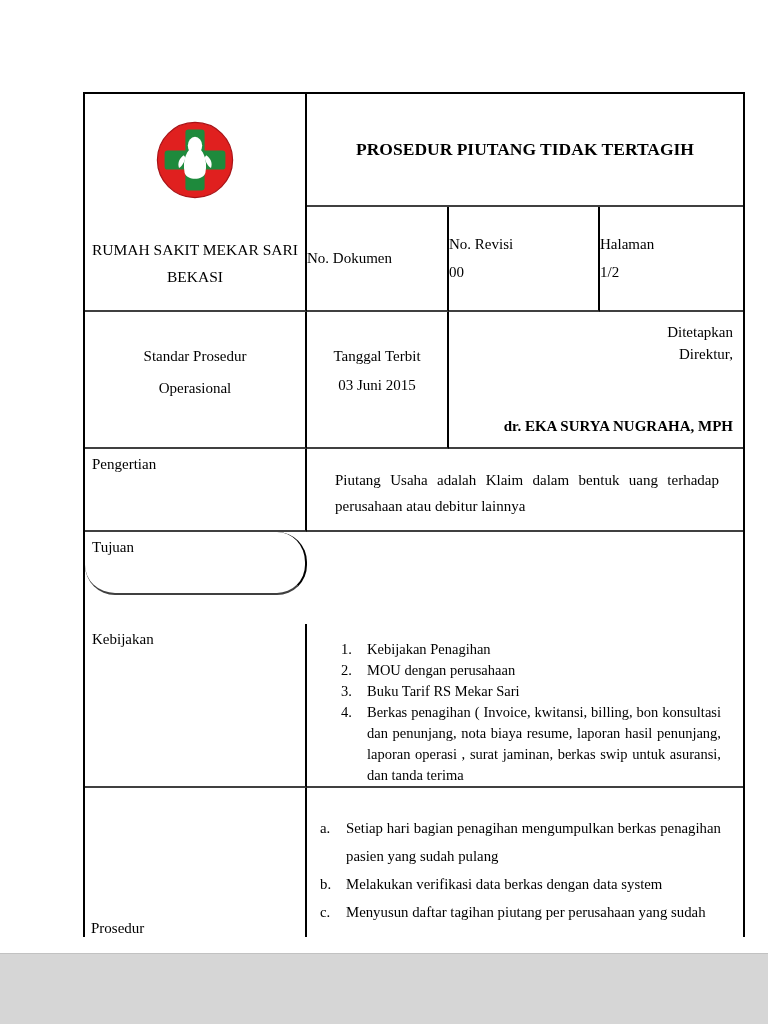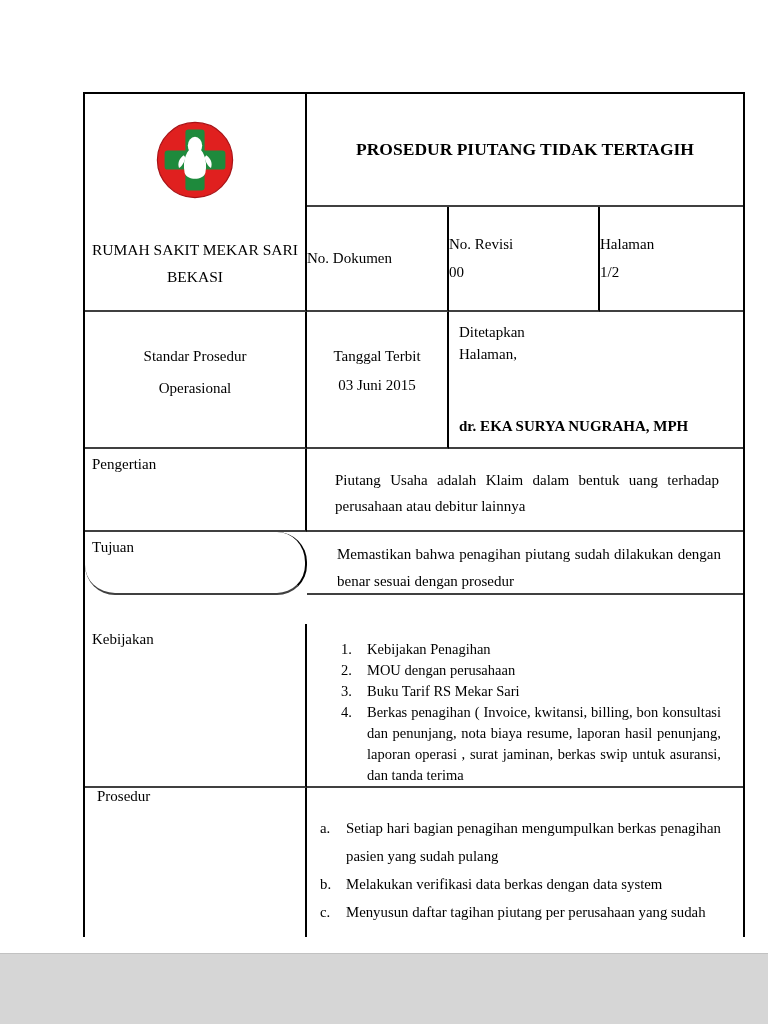--- a/index.html
+++ b/index.html
@@ -83,40 +83,40 @@
     grid-row: 3 / 4; grid-column: 2 / 3;
     display: flex; flex-direction: column;
     align-items: center; justify-content: center;
     gap: 12px;
     padding-bottom: 18px;
     text-align: center;
   }
   .sop-ditetapkan {
     grid-row: 3 / 4; grid-column: 3 / 5;
     display: flex; flex-direction: column;
-    align-items: flex-start;
+    align-items: flex-end;
     padding: 12px 10px 12px 10px;
   }
   .dit-line2 { margin-top: 5px; }
   .direktur-name {
     margin-top: auto;
     font-weight: bold;
   }
 
   
   .label-cell {
     padding: 7px 6px 0 7px;
   }
   .lab-pengertian { grid-row: 4 / 5; grid-column: 1 / 2; }
   .lab-tujuan     { grid-row: 5 / 6; grid-column: 1 / 2; border-radius: 30px; }
   .lab-kebijakan  { grid-row: 6 / 7; grid-column: 1 / 2; margin-top: 29px; }
   .lab-prosedur   {
     grid-row: 7 / 8; grid-column: 1 / 2;
-    display: flex; align-items: flex-start;
-    padding: 0 0 0 12px;
+    display: flex; align-items: flex-end;
+    padding: 0 0 0 6px;
   }
 
   
   .body-pengertian {
     grid-row: 4 / 5; grid-column: 2 / 5;
     padding: 18px 24px 0 28px;
     text-align: justify;
     line-height: 26px;
   }
   .body-tujuan {
@@ -199,37 +199,34 @@
   <div class="cell sop-label">
     <span>Standar Prosedur</span>
     <span>Operasional</span>
   </div>
   <div class="cell sop-tanggal">
     <span>Tanggal Terbit</span>
     <span>03 Juni 2015</span>
   </div>
   <div class="cell sop-ditetapkan no-br">
     <span>Ditetapkan</span>
-    <span class="dit-line2">Halaman,</span>
+    <span class="dit-line2">Direktur,</span>
     <span class="direktur-name">dr. EKA SURYA NUGRAHA, MPH</span>
   </div>
 
   <div class="cell body-pengertian no-br">
     <span>Piutang Usaha adalah Klaim dalam bentuk uang terhadap perusahaan atau debitur lainnya</span>
   </div>
   <div class="cell label-cell lab-pengertian">
     <span>Pengertian</span>
   </div>
 
   <div class="cell label-cell lab-tujuan">
     <span>Tujuan</span>
   </div>
-  <div class="cell body-tujuan no-br">
-    <span>Memastikan bahwa penagihan piutang sudah dilakukan  dengan benar sesuai dengan prosedur</span>
-  </div>
 
   <div class="cell label-cell lab-kebijakan">
     <span>Kebijakan</span>
   </div>
   <div class="cell body-kebijakan no-br">
     <div>
         <div class="list-row">
           <span class="list-marker">1.</span>
           <span class="list-text">Kebijakan Penagihan</span>
         </div>

